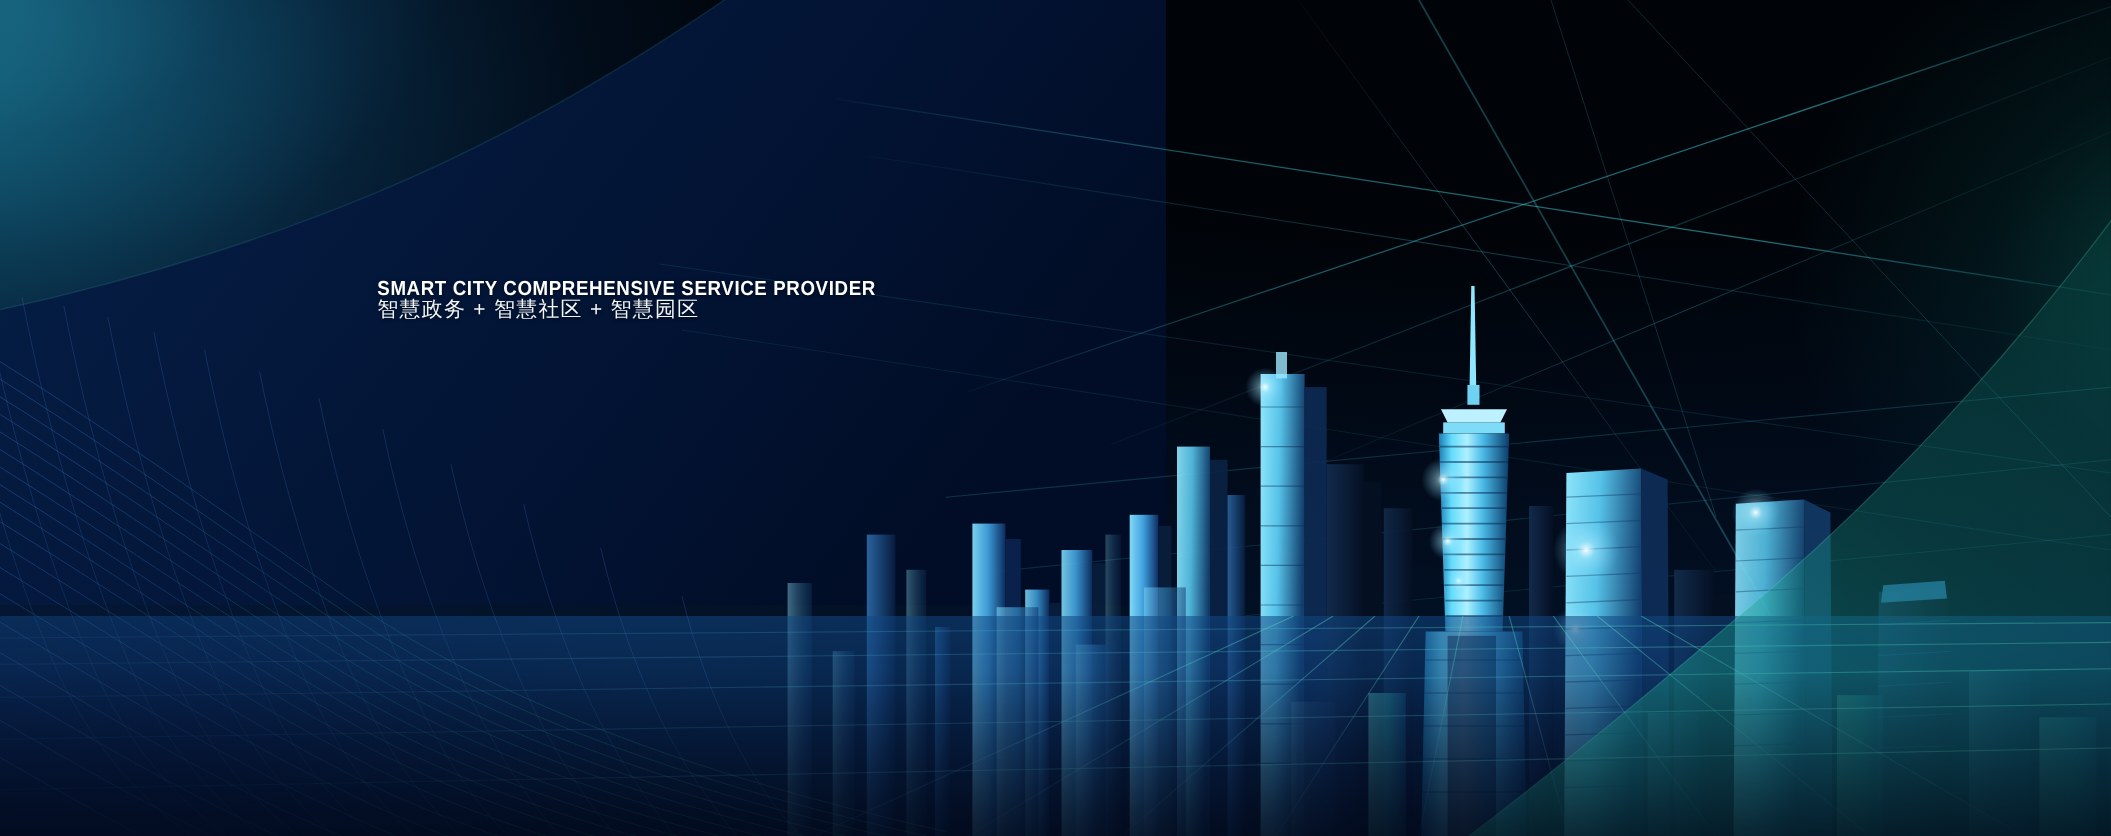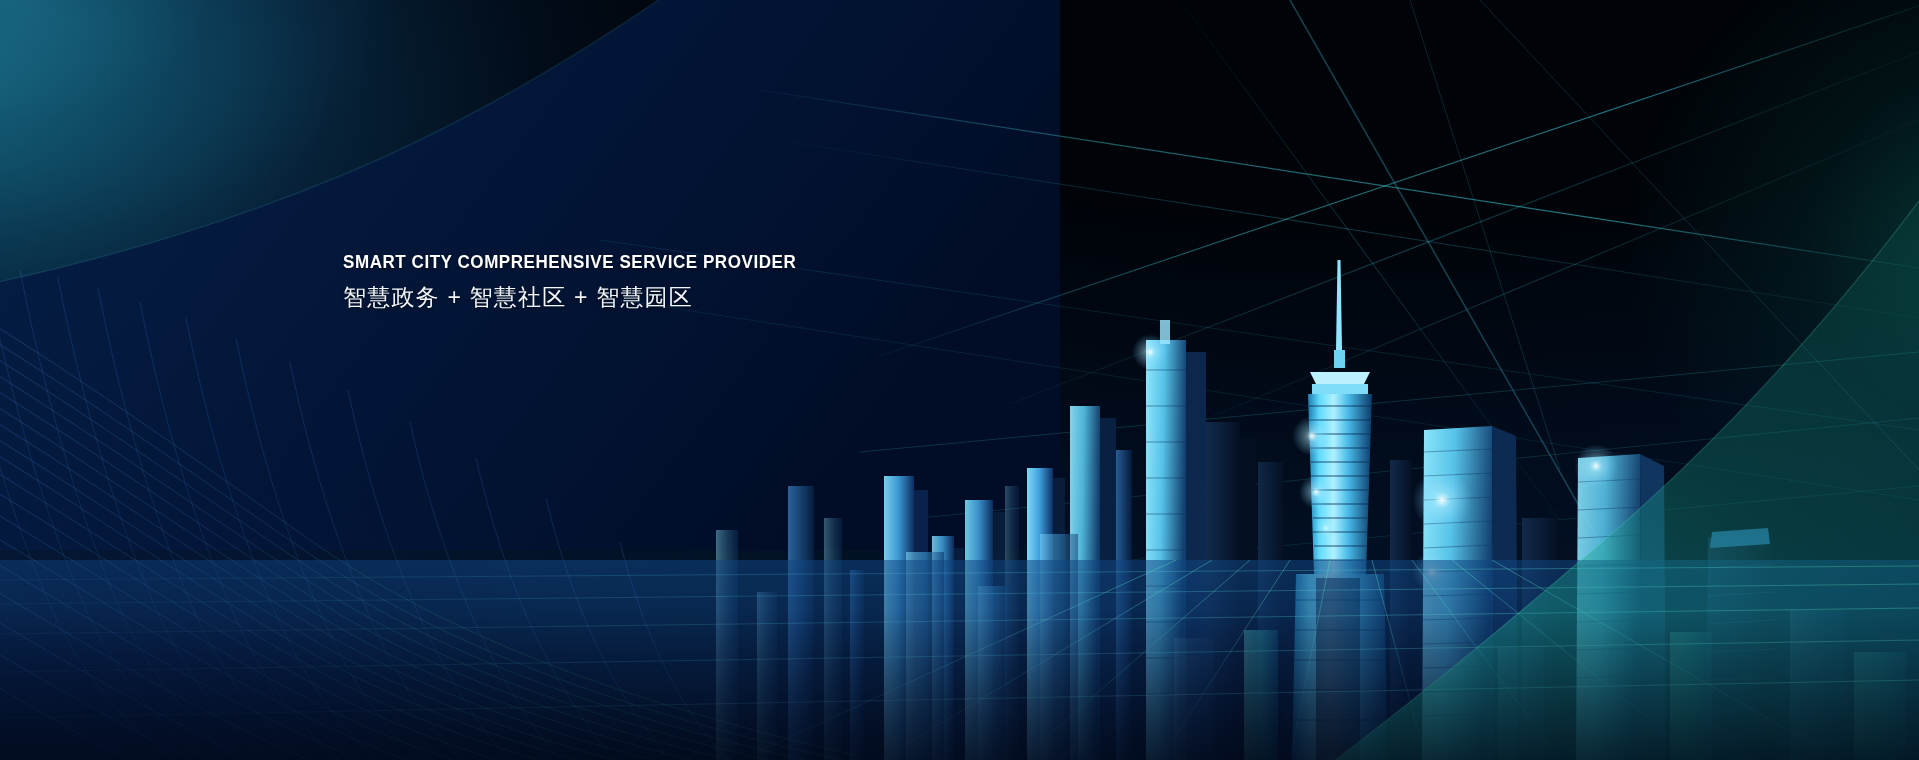--- a/index.html
+++ b/index.html
@@ -110,23 +110,22 @@
     letter-spacing:2px;
     white-space:nowrap;
     background:linear-gradient(100deg,#39e09a 0%,#35d995 26%,#2fc88a 52%,#24a673 74%,#1b8a61 92%,#167a56 100%);
     -webkit-background-clip:text;
     background-clip:text;
     color:transparent;
     -webkit-text-fill-color:transparent;
     filter:drop-shadow(0 2px 6px rgba(0,0,0,.45));
   }
   .subline {
-    margin-top:14px;
     color:#f2f6fa;
-    font-size:23px;
+    font-size:19px;
     letter-spacing:1.2px;
     line-height:1;
     white-space:nowrap;
     text-shadow:0 1px 3px rgba(0,0,0,.6);
   }
 </style>
 </head>
 <body>
 
 <div class="banner">

